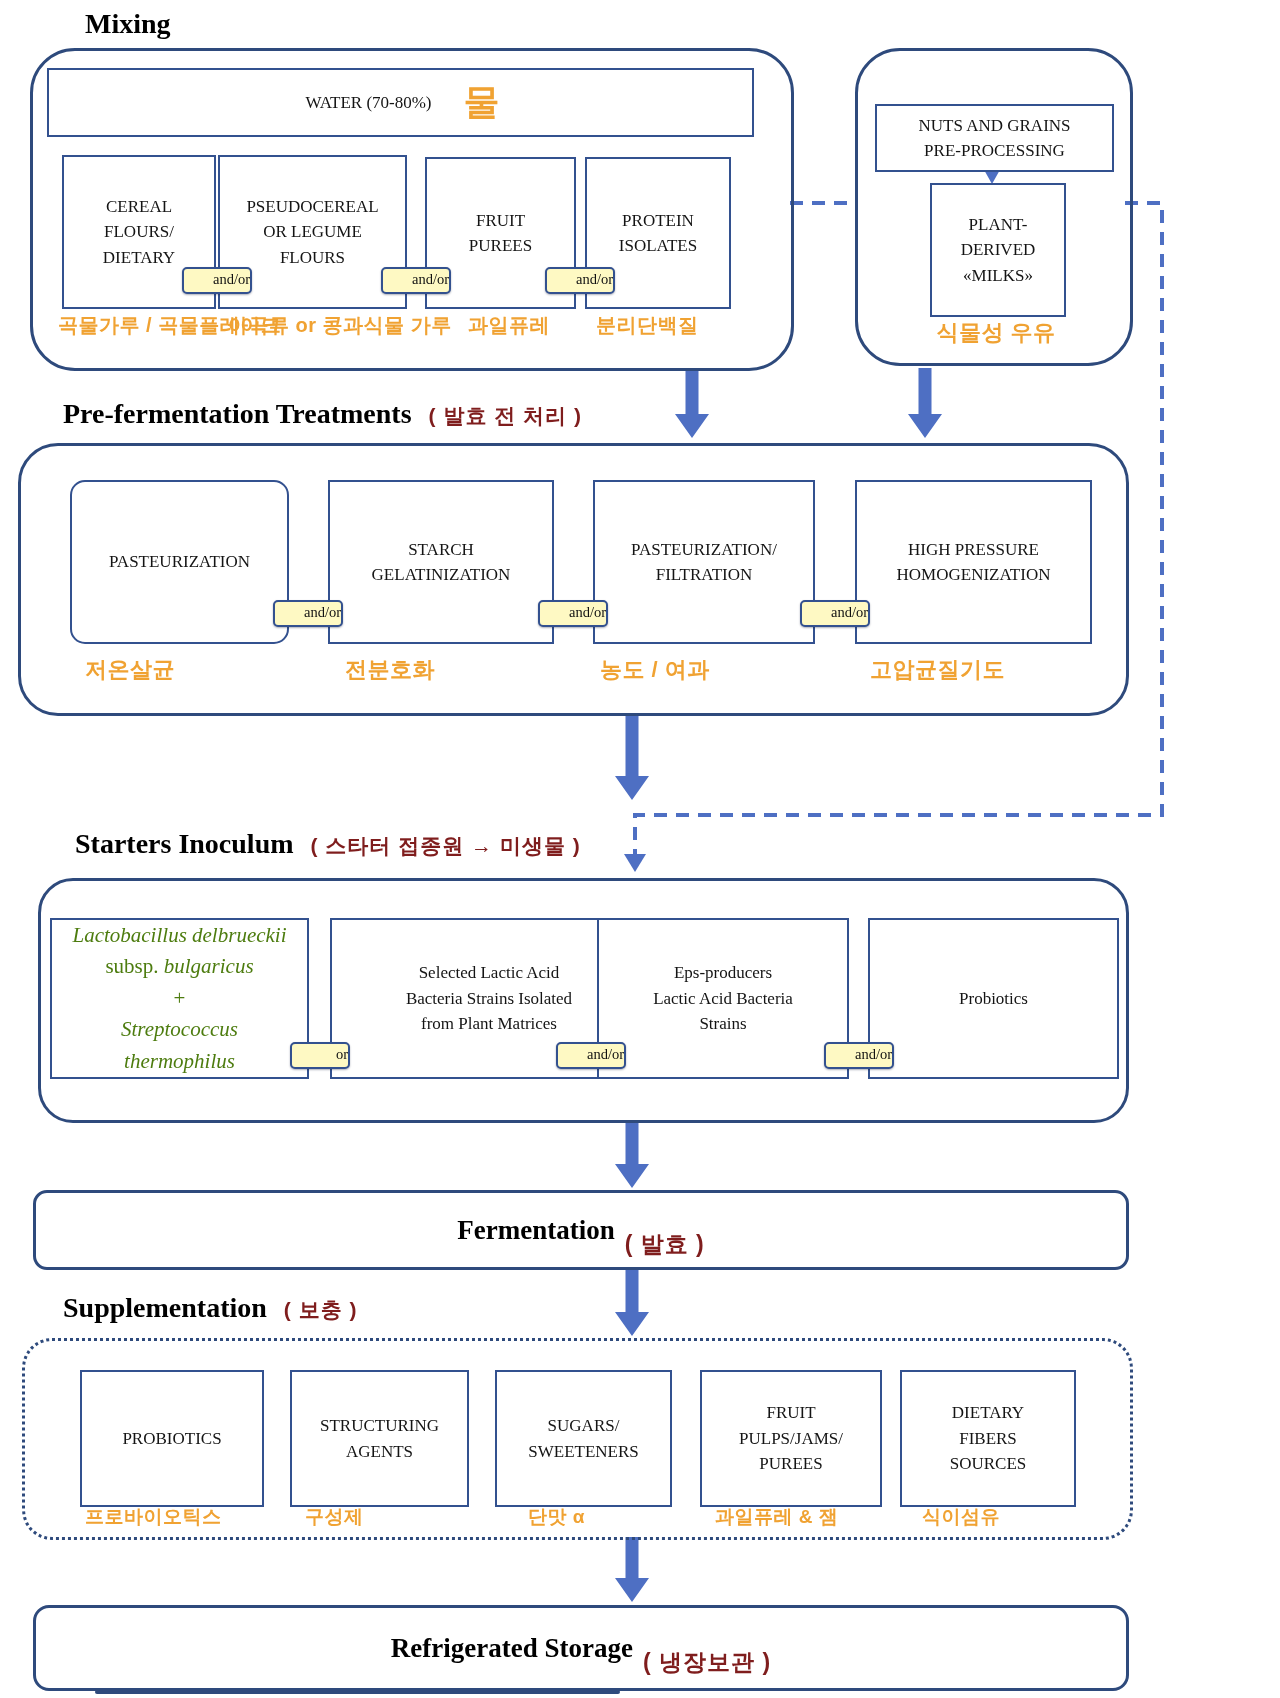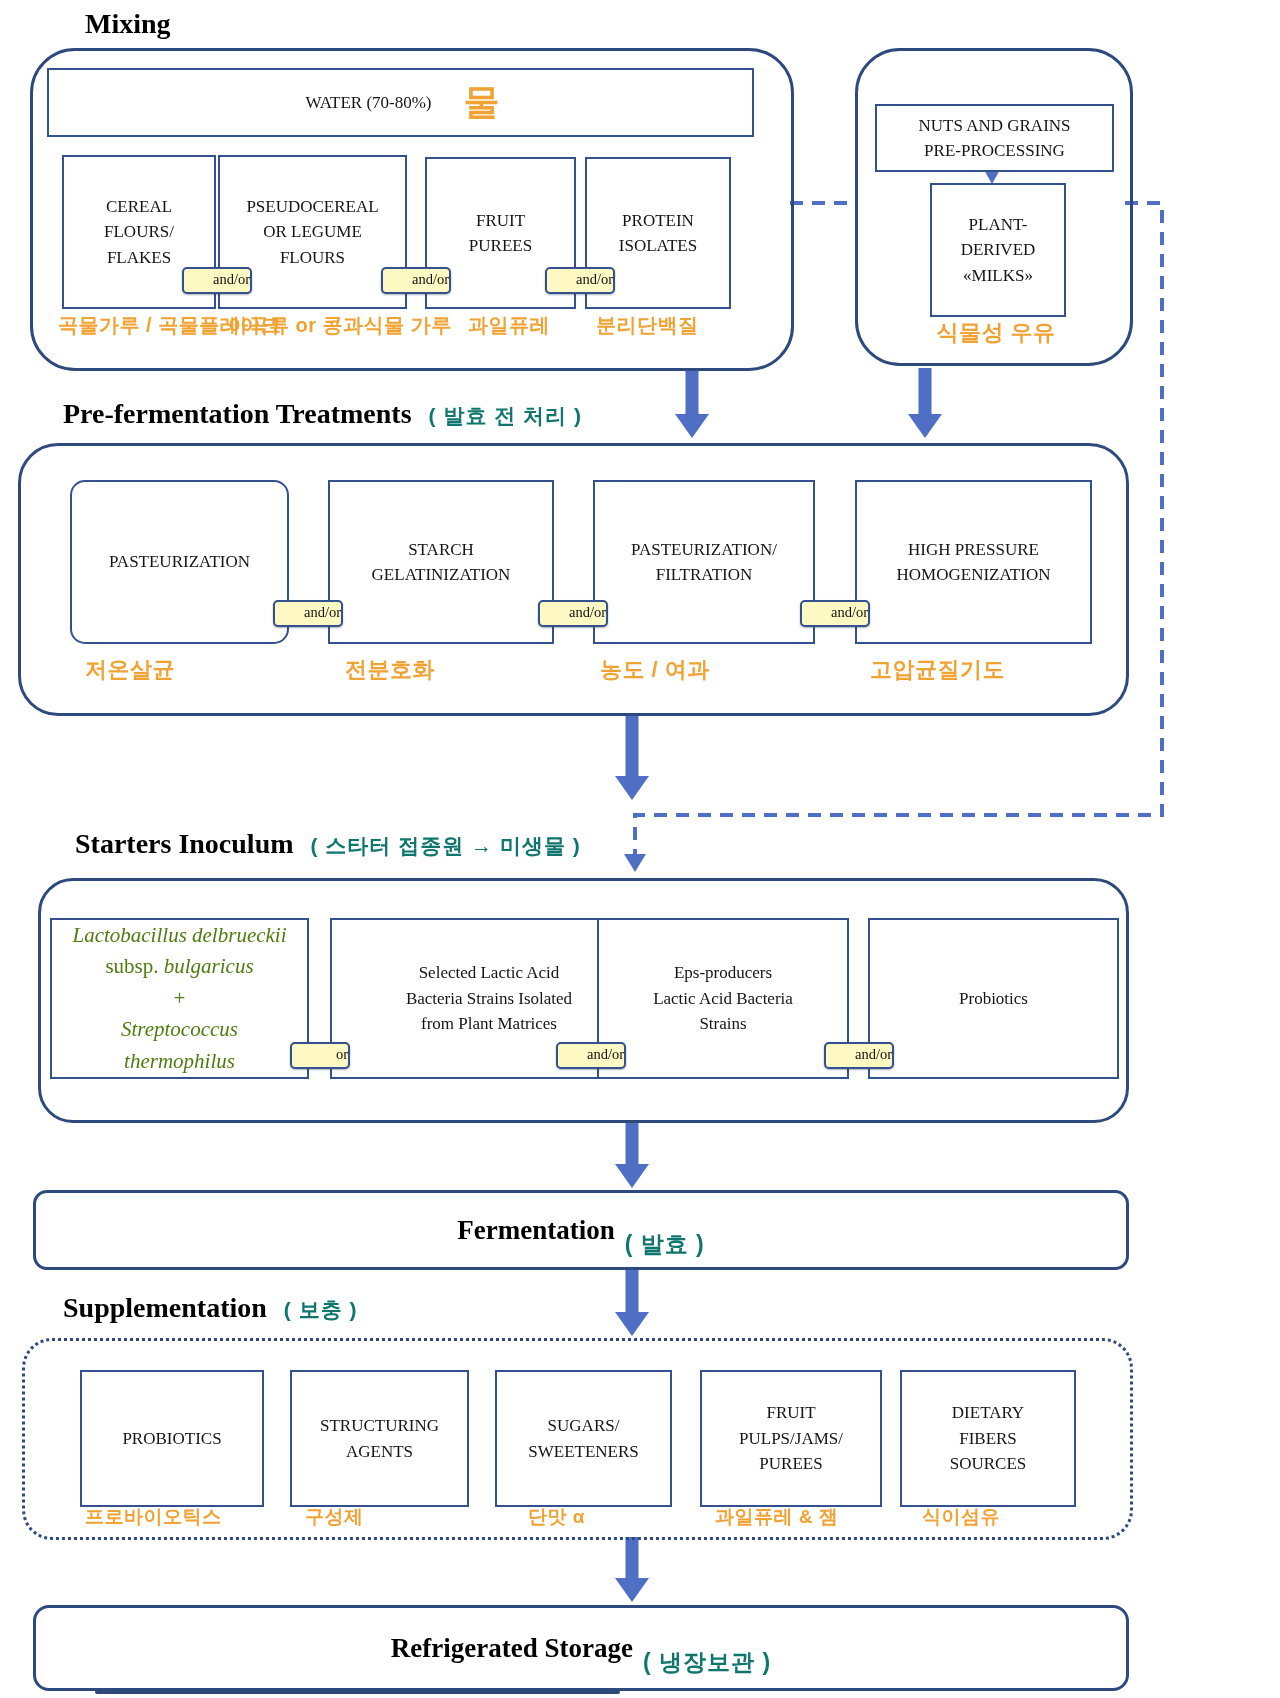--- a/index.html
+++ b/index.html
@@ -9,21 +9,21 @@
   .container { position:absolute; border:3px solid #2e4a7c; border-radius:45px; z-index:2; }
   .container.dotted { border:3px dotted #2e4a7c; border-radius:30px; }
   .box { position:absolute; border:2.5px solid #33518f; background:#fff; z-index:3;
          display:flex; align-items:center; justify-content:center; text-align:center; }
   .box-label { white-space:pre-line; font-size:17px; line-height:1.5; color:#141414; padding:2px 4px; }
   .pill { position:absolute; height:23px; background:#fef9c3; border:2px solid #33518f;
           border-radius:5px; font-size:14.5px; text-align:right; line-height:21px; color:#111;
           box-shadow:0 1px 2px rgba(20,30,60,.35); z-index:4; }
   .section-title { position:absolute; font-weight:700; font-size:28px; color:#000;
                    white-space:nowrap; z-index:3; }
-  .red-note { color:#0f766e; font-weight:700; font-size:21px; margin-left:10px;
+  .red-note { color:#7f1d1d; font-weight:700; font-size:21px; margin-left:10px;
               font-family:"Liberation Sans", sans-serif; letter-spacing:1px;margin-top:29px; }
   .orange { position:absolute; color:#f0a232; font-weight:700; font-size:20px;
             font-family:"Liberation Sans", sans-serif; white-space:nowrap;
             letter-spacing:0.5px; z-index:3; }
   .banner { position:absolute; border:3px solid #2e4a7c; border-radius:14px; background:#fff;
             display:flex; align-items:center; justify-content:center; z-index:3; }
   .banner-label { font-weight:700; font-size:27px; color:#000; }
   .banner .red-note { font-size:23px; }
   .water-note { color:#f0a232; font-weight:700; font-size:36px;
                 font-family:"Liberation Sans", sans-serif; margin-left:28px; }
@@ -60,21 +60,21 @@
   <div class="container" style="left:30px; top:48px; width:758px; height:317px;"></div>
 
   <div class="box" style="left:47px; top:68px; width:703px; height:65px;">
     <span class="box-label">WATER (70-80%)</span>
     <span class="water-note">물</span>
   </div>
 
   <div class="box" style="left:62px; top:155px; width:150px; height:150px;">
     <span class="box-label">CEREAL
 FLOURS/
-FLAKES</span>
+DIETARY</span>
   </div>
   <div class="box" style="left:218px; top:155px; width:185px; height:150px;">
     <span class="box-label">PSEUDOCEREAL
 OR LEGUME
 FLOURS</span>
   </div>
   <div class="box" style="left:425px; top:157px; width:147px; height:148px;">
     <span class="box-label">FRUIT
 PUREES</span>
   </div>

